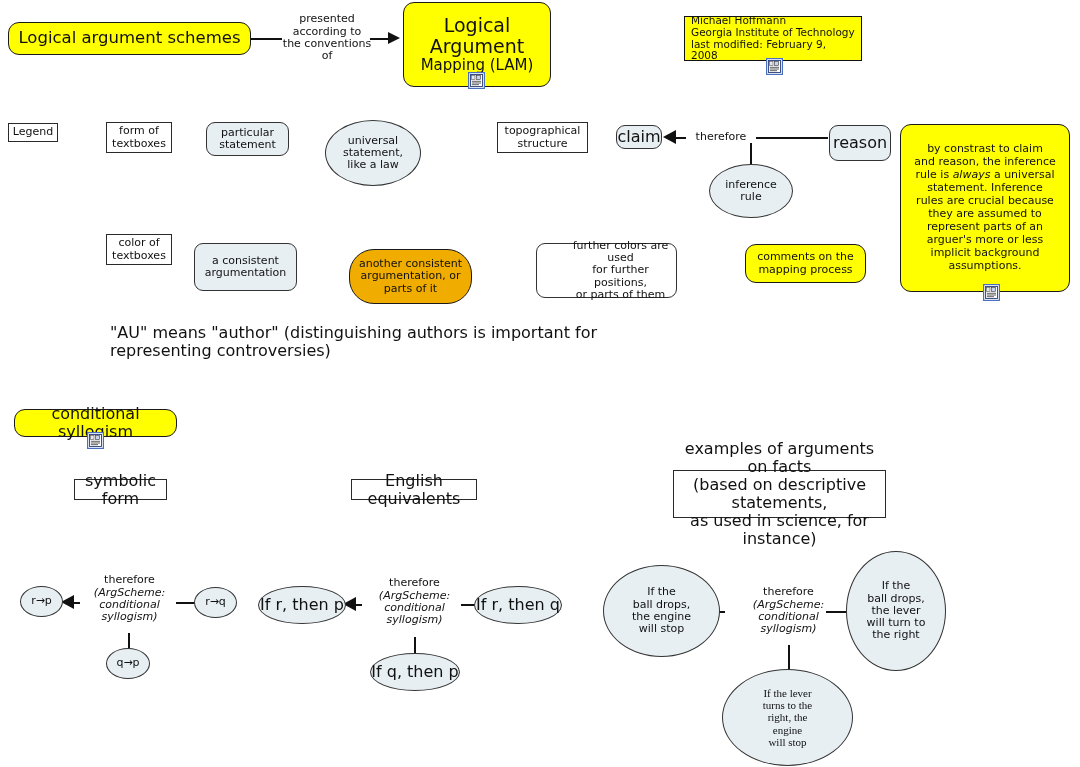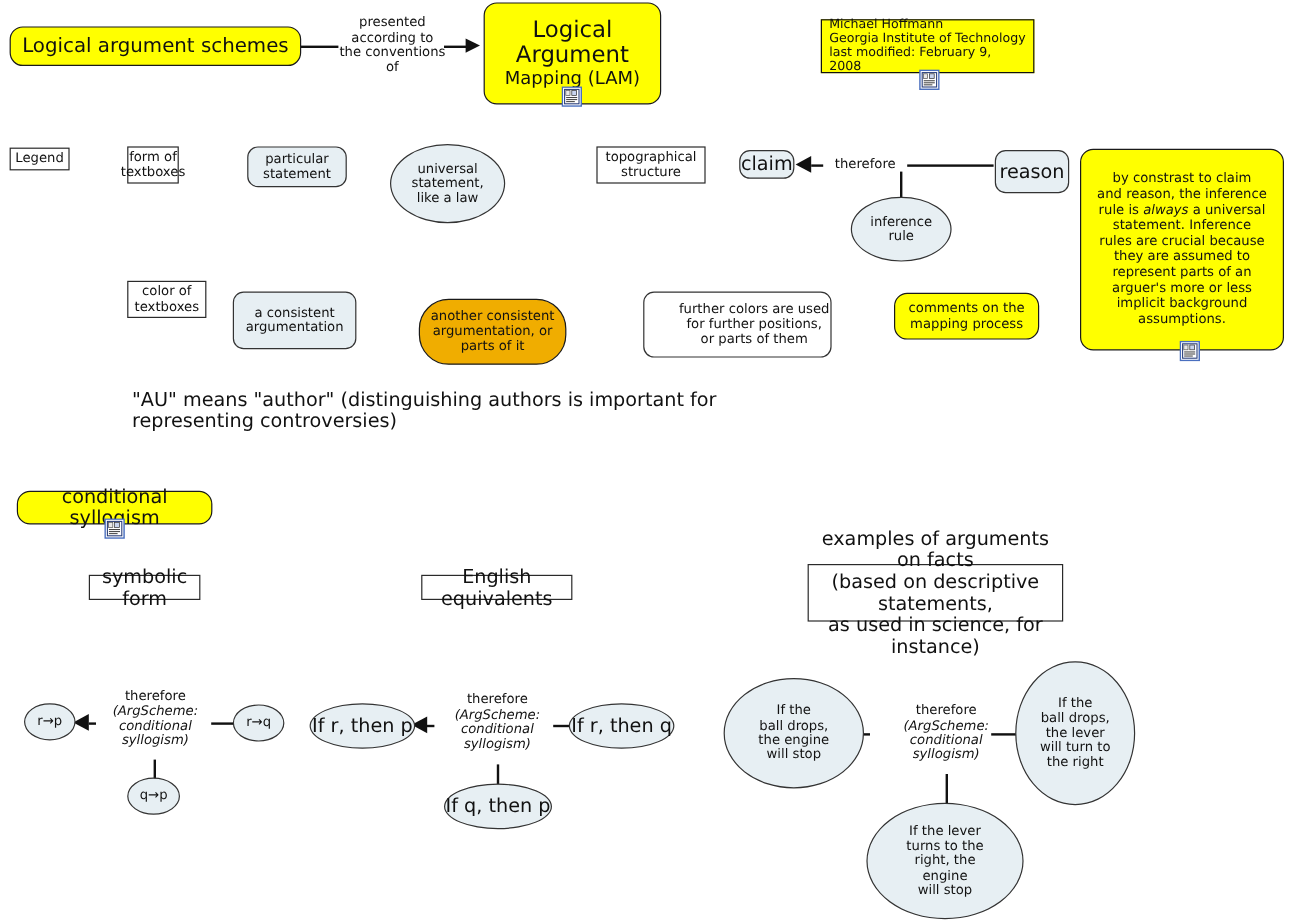--- a/index.html
+++ b/index.html
@@ -153,21 +153,21 @@
       <rect x="3.5" y="3.5" width="3.5" height="4" fill="#e8e8e8" stroke="#555" stroke-width="0.6"></rect>
       <rect x="8.5" y="3.5" width="4" height="4" fill="#c8d4ee" stroke="#333" stroke-width="0.6"></rect>
       <line x1="3.8" y1="9.3" x2="13" y2="9.3" stroke="#333" stroke-width="0.8"></line>
       <line x1="3.8" y1="11" x2="13" y2="11" stroke="#333" stroke-width="0.8"></line>
       <line x1="3.8" y1="12.7" x2="11" y2="12.7" stroke="#333" stroke-width="0.8"></line>
     </svg>
   </div>
 
   <div class="node rect t11" style="left:8px; top:123px; width:50px; height:19px;">Legend</div>
 
-  <div class="node rect t11" style="left:106px; top:122px; width:43px; height:31px;">form of
+  <div class="node rect t11" style="left:106px; top:122px; width:66px; height:31px;">form of
 textboxes</div>
 
   <div class="node round t11" style="left:206px; top:122px; width:83px; height:34px;">particular
 statement</div>
 
   <div class="node ellipse t11" style="left:325px; top:120px; width:96px; height:66px;">universal
 statement,
 like a law</div>
 
   <div class="node rect t11" style="left:497px; top:122px; width:91px; height:31px;">topographical
@@ -211,21 +211,21 @@
   <div class="node rect t11" style="left:106px; top:234px; width:66px; height:31px;">color of
 textboxes</div>
 
   <div class="node round t11" style="left:194px; top:243px; width:103px; height:48px;">a consistent
 argumentation</div>
 
   <div class="node round orange t11" style="left:349px; top:249px; width:123px; height:55px;border-radius:25px;">another consistent
 argumentation, or
 parts of it</div>
 
-  <div class="node round white t11" style="left:536px; top:243px; width:157px; height:55px;padding-left:28px;">further colors are used
+  <div class="node round white t11" style="left:536px; top:243px; width:141px; height:55px;padding-left:28px;">further colors are used
 for further positions,
 or parts of them</div>
 
   <div class="node round yellow t11" style="left:745px; top:244px; width:121px; height:39px;">comments on the
 mapping process</div>
 
   <div class="node plain t12" style="left:110px; top:333px; width:540px; height:18px; justify-content:flex-start; text-align:left;">"AU" means "author" (distinguishing authors is important for representing controversies)</div>
 
   <div class="node round yellow t12" style="left:14px; top:409px; width:163px; height:28px;">conditional syllogism</div>
   <div class="res-icon" style="left:87px; top:432px;">
@@ -291,19 +291,19 @@
     <span>therefore</span>
     <span class="ital">(ArgScheme:</span>
     <span class="ital">conditional</span>
     <span class="ital">syllogism)</span>
   </div>
   <div class="node ellipse t11" style="left:846px; top:551px; width:100px; height:120px;">If the
 ball drops,
 the lever
 will turn to
 the right</div>
-  <div class="node ellipse t11" style="left:722px; top:669px; width:131px; height:97px;">If the lever
+  <div class="node ellipse t11" style="left:722px; top:669px; width:131px; height:97px;font-family:Liberation Serif, serif;">If the lever
 turns to the
 right, the
 engine
 will stop</div>
 
 </div>
 
 </body></html>

